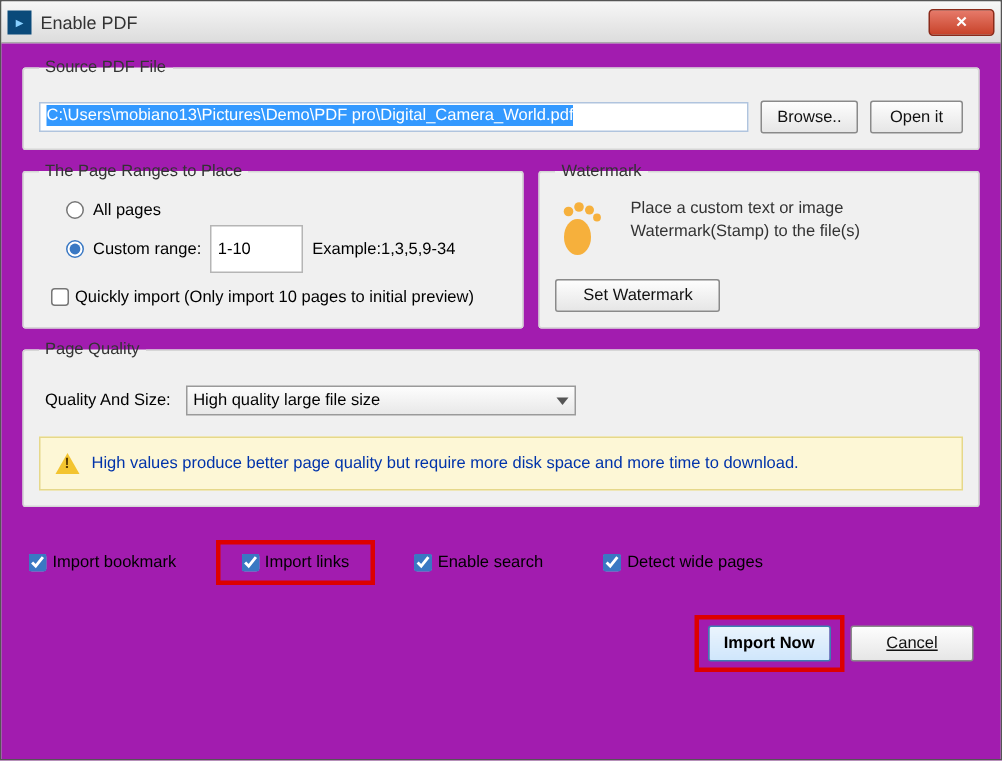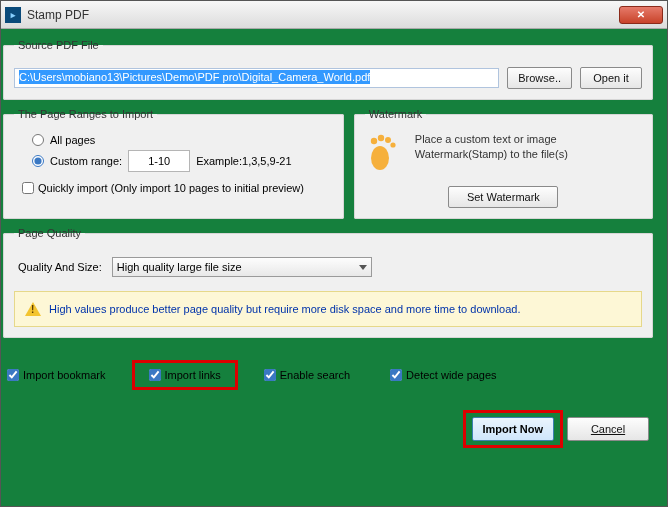--- a/index.html
+++ b/index.html
@@ -51,22 +51,22 @@
     display: flex;
     align-items: center;
     justify-content: center;
     color: #fff;
     font-weight: bold;
     font-size: 10px;
     cursor: pointer;
   }
   .content {
     flex: 1;
-    padding: 10px 14px 10px 2px;
-    background: #15803d;
+    padding: 10px 14px 10px 14px;
+    background: #a21caf;
     display: flex;
     flex-direction: column;
     gap: 8px;
   }
   fieldset {
     border: 1px solid #d6d6d6;
     border-radius: 2px;
     padding: 10px 10px 10px 10px;
     background: #f0f0f0;
   }
@@ -127,26 +127,25 @@
     flex: 1;
   }
   .range-row {
     display: flex;
     align-items: center;
     gap: 6px;
     margin: 4px 0 4px 18px;
   }
   .range-input {
     width: 62px;
-    height: 22px;
+    height: 32px;
     border: 1px solid #b5b5b5;
     padding: 1px 4px;
     font-size: 11px;
     background: #fff;
-    text-align: center;
   }
   .checkbox-row {
     display: flex;
     gap: 4px;
     margin: 10px 0 0 8px;
   }
   input[type=checkbox], input[type=radio] {
     width: 12px; height: 12px;
     accent-color: #3a78c3;
   }
@@ -161,21 +160,21 @@
     position: relative;
   }
   .watermark-text {
     flex: 1;
     font-size: 11px;
     color: #333;
     line-height: 1.35;
   }
   .watermark-btn-row {
     display: flex;
-    justify-content: center;
+    justify-content: flex-start;
     margin-top: 14px;
   }
   .watermark-btn-row .btn {
     min-width: 110px;
   }
   .quality-row {
     display: flex;
     align-items: center;
     gap: 10px;
     margin: 8px 0 14px 4px;
@@ -260,21 +259,21 @@
   .footer-row .btn { min-width: 82px; height: 24px; }
   .footer-row .btn.cancel { text-decoration: underline; }
   label { cursor: default; }
 </style>
 </head>
 <body>
 
 <div class="window">
   <div class="titlebar">
     <span class="app-icon">▸</span>
-    <span class="title">Stamp PDF</span>
+    <span class="title">Enable PDF</span>
     <div class="close-btn">
       <span>✕</span>
     </div>
   </div>
 
   <div class="content">
 
     <fieldset>
       <legend>Source PDF File</legend>
       <div class="source-row">
@@ -282,32 +281,32 @@
           <span class="sel">C:\Users\mobiano13\Pictures\Demo\PDF pro\Digital_Camera_World.pdf</span>
         </div>
         <div class="btn">Browse..</div>
         <div class="btn">Open it</div>
       </div>
     </fieldset>
 
     <div class="mid-row">
 
       <fieldset class="left">
-        <legend>The Page Ranges to Import</legend>
+        <legend>The Page Ranges to Place</legend>
 
         <div class="range-row">
           <input type="radio" name="r" style="">
           <label>All pages</label>
         </div>
 
         <div class="range-row">
           <input type="radio" name="r" checked="" style="">
           <label>Custom range:</label>
           <input class="range-input" value="1-10" style="">
-          <label>Example:1,3,5,9-21</label>
+          <label>Example:1,3,5,9-34</label>
         </div>
 
         <div class="checkbox-row">
           <input type="checkbox" style="">
           <label>Quickly import (Only import 10 pages to  initial  preview)</label>
         </div>
       </fieldset>
 
       <fieldset class="right">
         <legend>Watermark</legend>

